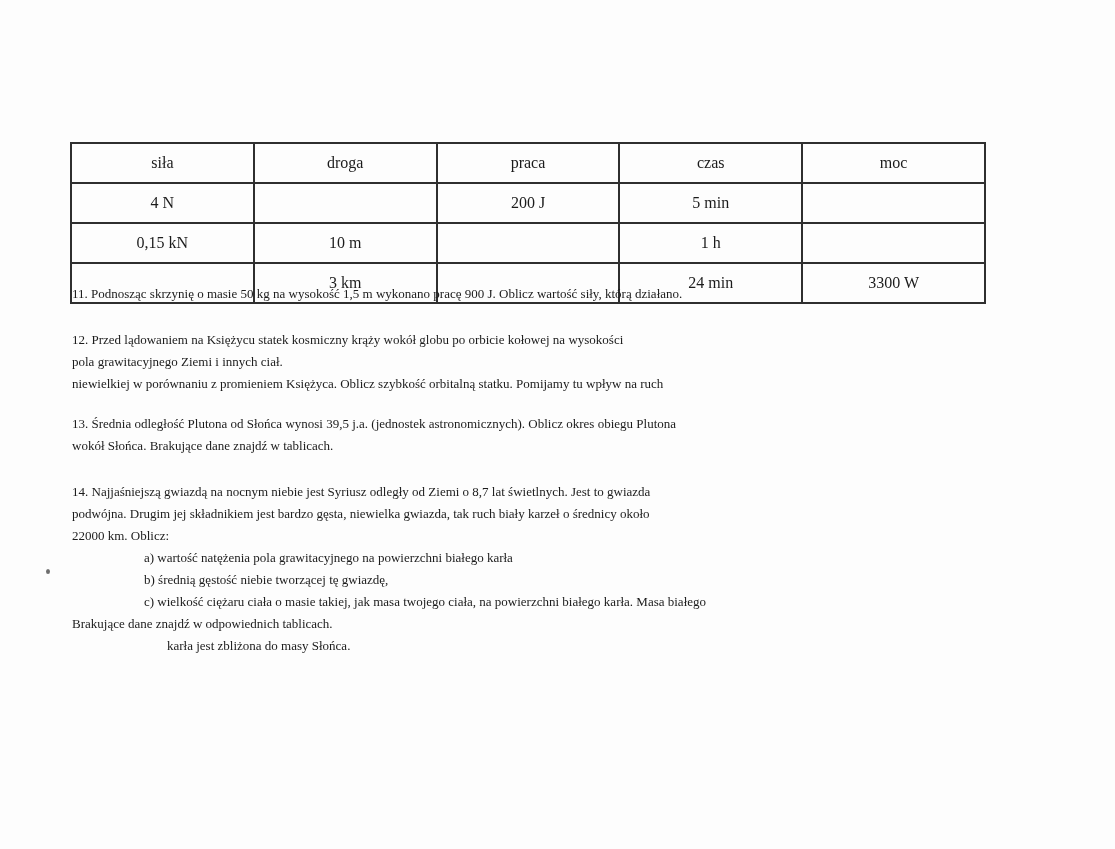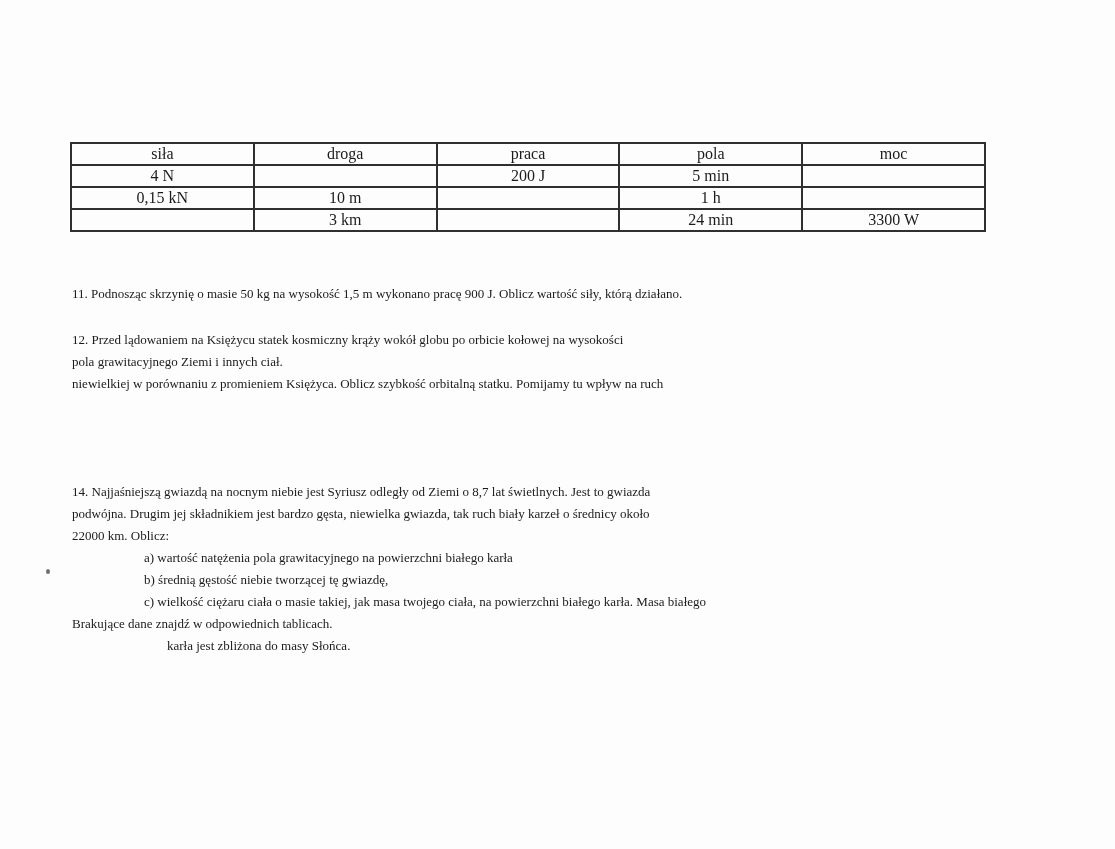--- a/index.html
+++ b/index.html
@@ -18,21 +18,21 @@
     top: 142px;
     width: 916px;
     border-collapse: collapse;
     table-layout: fixed;
     font-size: 16px;
   }
   .data-table th, .data-table td {
     border: 2px solid #2f2f2f;
     height: 20px;
     line-height: 20px;
-    padding: 0 4px;
+    padding: 9px 4px;
     text-align: center;
     vertical-align: middle;
     font-weight: normal;
     overflow: hidden;
     white-space: nowrap;
     margin-left: 20px;
   }
   .para {
     position: absolute;
     left: 72px;
@@ -66,21 +66,21 @@
         <col style="width:20%">
         <col style="width:20%">
         <col style="width:20%">
         <col style="width:20%">
     </colgroup>
     <thead>
       <tr>
         <th>siła</th>
         <th>droga</th>
         <th>praca</th>
-        <th>pola</th>
+        <th>czas</th>
         <th>moc</th>
       </tr>
     </thead>
     <tbody>
       <tr>
         <td>4 N</td>
         <td></td>
         <td>200 J</td>
         <td>5 min</td>
         <td></td>
@@ -105,20 +105,24 @@
   <div class="para" style="top:283px">
     <div class="line">11. Podnosząc skrzynię o masie 50 kg na wysokość 1,5 m wykonano pracę 900 J. Oblicz wartość siły, którą działano.</div>
   </div>
 
   <div class="para" style="top:329px">
     <div class="line">12. Przed lądowaniem na Księżycu statek kosmiczny krąży wokół globu po orbicie kołowej na wysokości</div>
     <div class="line">pola grawitacyjnego Ziemi i innych ciał.</div>
     <div class="line">niewielkiej w porównaniu z promieniem Księżyca. Oblicz szybkość orbitalną statku. Pomijamy tu wpływ na ruch</div>
   </div>
 
+  <div class="para" style="top:413px">
+    <div class="line">13. Średnia odległość Plutona od Słońca wynosi 39,5 j.a. (jednostek astronomicznych). Oblicz okres obiegu Plutona</div>
+    <div class="line">wokół Słońca. Brakujące dane znajdź w tablicach.</div>
+  </div>
 
   <div class="para" style="top:481px">
     <div class="line">14. Najjaśniejszą gwiazdą na nocnym niebie jest Syriusz odległy od Ziemi o 8,7 lat świetlnych. Jest to gwiazda</div>
     <div class="line">podwójna. Drugim jej składnikiem jest bardzo gęsta, niewielka gwiazda, tak ruch biały karzeł o średnicy około</div>
     <div class="line">22000 km. Oblicz:</div>
     <div class="line indent-a">a) wartość natężenia pola grawitacyjnego na powierzchni białego karła</div>
     <div class="line indent-a">b) średnią gęstość niebie tworzącej tę gwiazdę,</div>
     <div class="line indent-a">c) wielkość ciężaru ciała o masie takiej, jak masa twojego ciała, na powierzchni białego karła. Masa białego</div>
     <div class="line">Brakujące dane znajdź w odpowiednich tablicach.</div>
     <div class="line indent-b">karła jest zbliżona do masy Słońca.</div>

